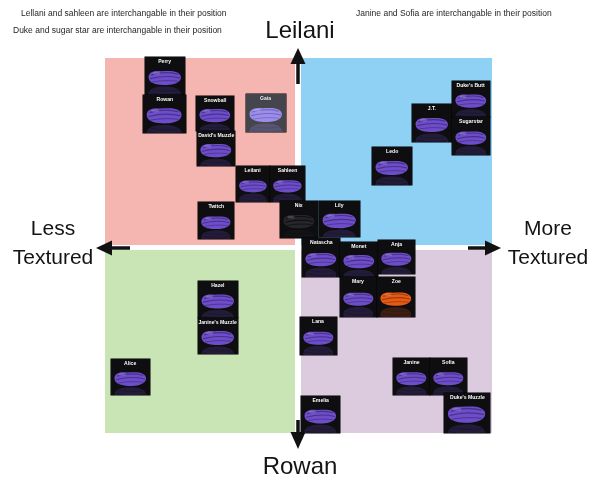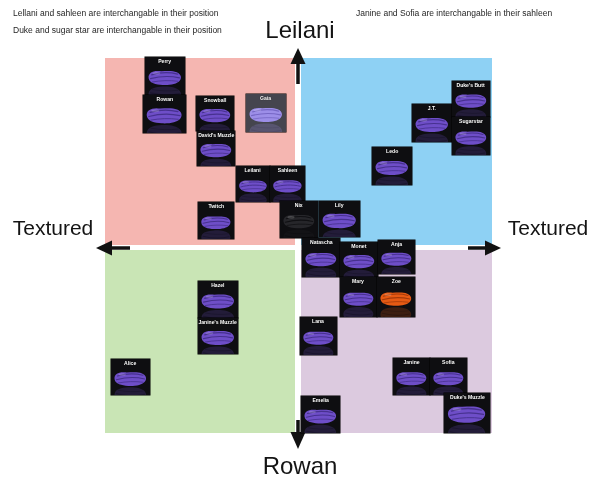--- a/index.html
+++ b/index.html
@@ -39,23 +39,23 @@
     <symbol id="blob" viewBox="0 0 100 64">
       <path style="fill:var(--toy,#6e4ec8)" d="M7,26 C5,13 17,6 34,7 C50,8 68,4 82,10 C93,15 96,24 90,32 C83,42 62,45 44,44 C26,43 9,39 7,26 Z"></path>
       <path style="stroke:var(--ridge,#47318f);fill:none;stroke-width:3;stroke-linecap:round" d="M15,17 C35,11 60,9 84,15"></path>
       <path style="stroke:var(--ridge,#47318f);fill:none;stroke-width:3;stroke-linecap:round" d="M12,27 C35,21 63,19 89,25"></path>
       <path style="stroke:var(--ridge,#47318f);fill:none;stroke-width:2.2;stroke-linecap:round" d="M17,36 C38,32 62,31 85,34"></path>
       <ellipse cx="28" cy="13" rx="10" ry="3.5" style="fill:#ffffff;opacity:.18"></ellipse>
     </symbol>
   </defs>
 </svg>
 
-<div class="annotation" style="left:13px;top:8px">Lellani and sahleen are interchangable in their position</div>
+<div class="annotation" style="left:21px;top:8px">Lellani and sahleen are interchangable in their position</div>
 <div class="annotation" style="left:13px;top:25px">Duke and sugar star are interchangable in their position</div>
-<div class="annotation" style="left:356px;top:8px">Janine and Sofia are interchangable in their sahleen</div>
+<div class="annotation" style="left:356px;top:8px">Janine and Sofia are interchangable in their position</div>
 
 <div class="quad" style="left: 105px; top: 58px; width: 190px; height: 187px; background: rgb(245, 182, 177);"></div>
 <div class="quad" style="left: 301px; top: 58px; width: 191px; height: 187px; background: rgb(142, 209, 244);"></div>
 <div class="quad" style="left: 105px; top: 250px; width: 190px; height: 183px; background: rgb(201, 229, 181);"></div>
 <div class="quad" style="left: 301px; top: 250px; width: 191px; height: 183px; background: rgb(220, 202, 223);"></div>
 
 <svg class="arrows">
   <g class="arrow">
     <line x1="298" y1="84" x2="298" y2="62"></line>
       <polygon points="290.5,64 305.5,64 298,48"></polygon>
@@ -70,23 +70,25 @@
   </g>
   <g class="arrow">
     <line x1="468" y1="248" x2="487" y2="248"></line>
       <polygon points="485,240.5 485,255.5 501,248"></polygon>
   </g>
 </svg>
 
 <div class="axis-main" style="left:230px;top:16px;width:140px">Leilani</div>
 <div class="axis-main" style="left:230px;top:452px;width:140px">Rowan</div>
 <div class="axis-side" style="left:2px;top:213px;width:102px">
+  <div>Less</div>
   <div>Textured</div>
 </div>
 <div class="axis-side" style="left:497px;top:213px;width:102px">
+  <div>More</div>
   <div>Textured</div>
 </div>
 
 <div id="items-layer">
     <div class="tile" style="left: 145px; top: 57px; width: 40px; height: 38px; --toy: #6e4ec8; --ridge: #47318f;">
       <div class="tile-label">Perry</div>
       <svg class="toy" viewBox="0 0 100 64" preserveAspectRatio="xMidYMid meet">
         <use href="#blob" width="100" height="64"></use>
         <g transform="translate(0,92) scale(1,-1)" opacity="0.22">
           <use href="#blob" width="100" height="64"></use>

